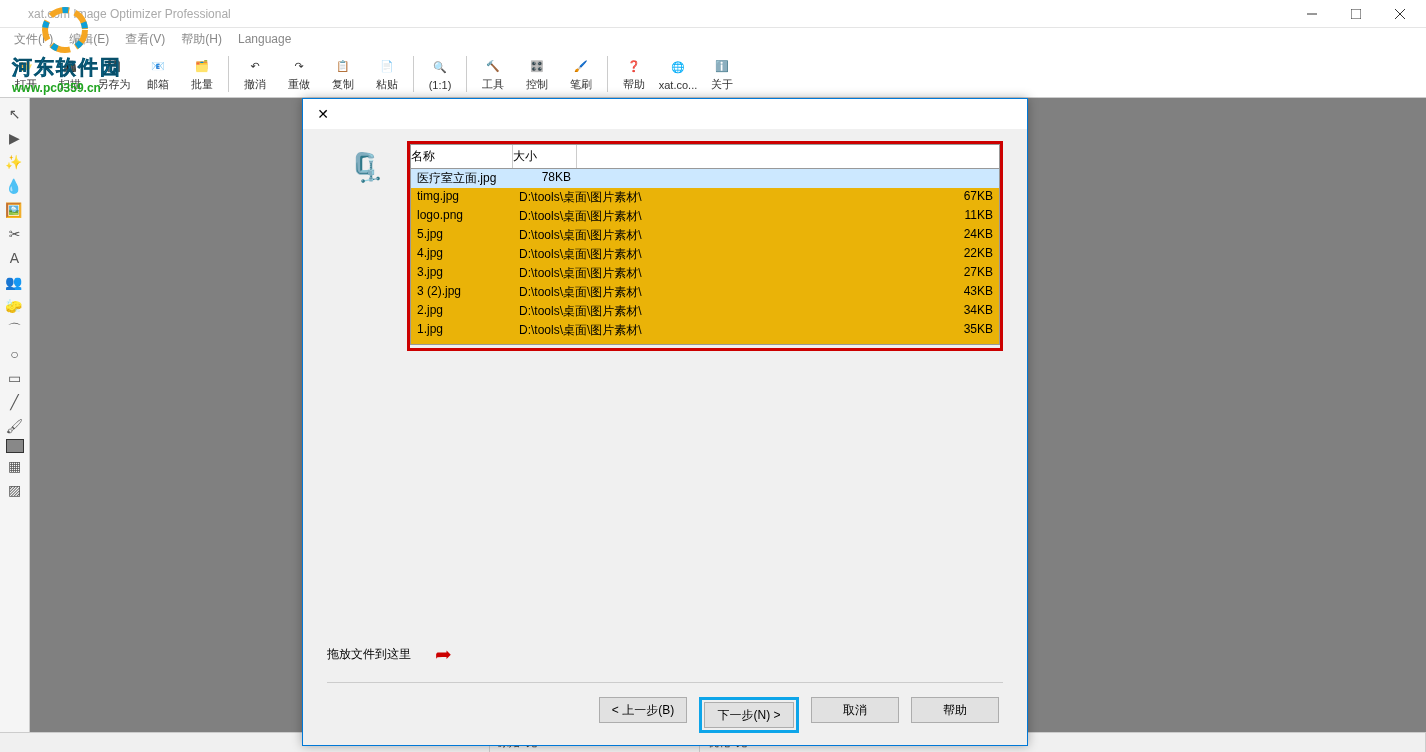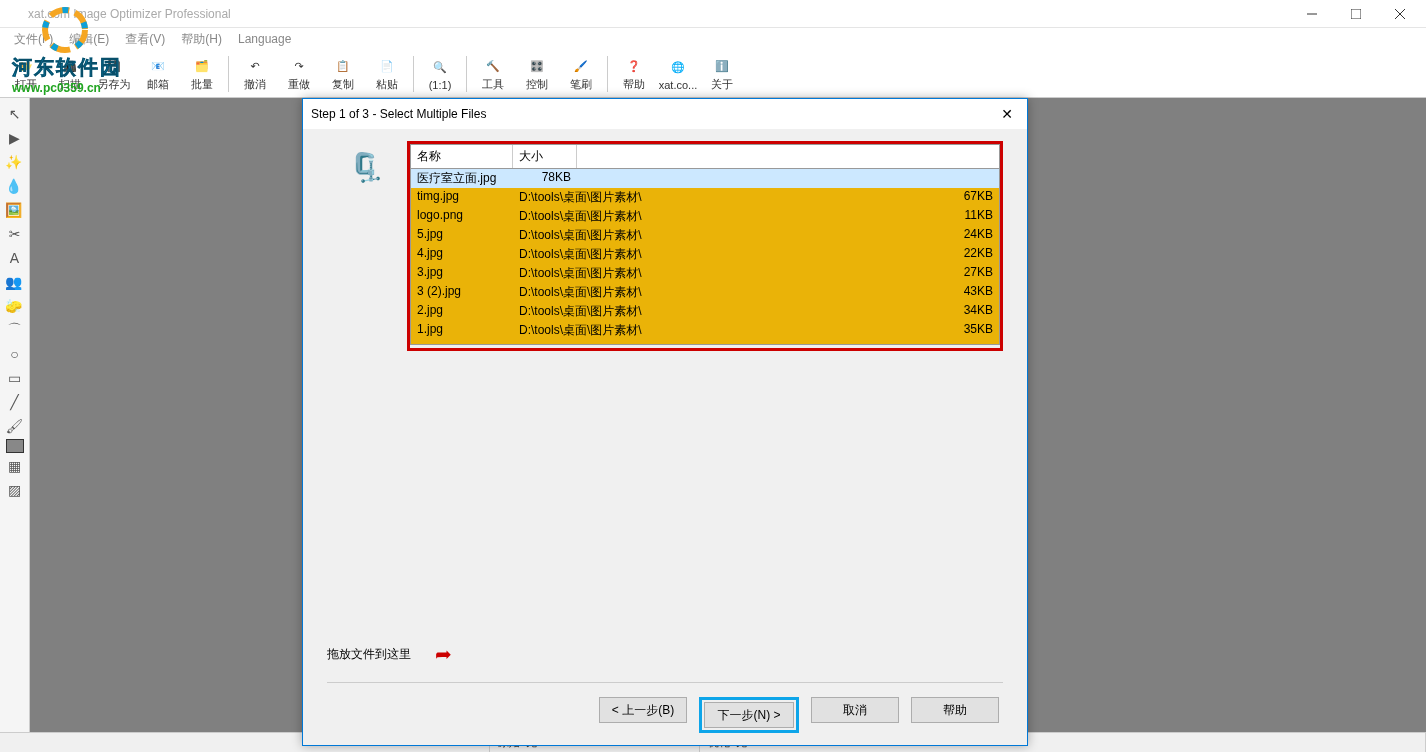--- a/index.html
+++ b/index.html
@@ -46,21 +46,21 @@
 .dialog { position: absolute; left: 302px; top: 98px; width: 726px; height: 648px; background: #f0f0f0; border: 1px solid #0078d7; box-shadow: 0 0 10px rgba(0,0,0,0.3); display: flex; flex-direction: column; }
 .dlg-title { height: 30px; display: flex; align-items: center; padding: 0 8px; background: #fff; }
 .dlg-title-text { font-size: 12px; flex: 1; }
 .dlg-close { width: 24px; height: 24px; display: flex; align-items: center; justify-content: center; cursor: pointer; font-size: 14px; }
 .dlg-body { flex: 1; padding: 12px 24px; display: flex; flex-direction: column; }
 .dlg-top { display: flex; flex: 1; }
 .dlg-icon-col { width: 80px; padding-top: 10px; display: flex; justify-content: center; }
 .dlg-list-col { flex: 1; display: flex; flex-direction: column; }
 .redbox { border: 3px solid #cc0000; padding: 0; margin-bottom: 4px; }
 .file-list-head { display: flex; background: #fff; border: 1px solid #999; font-size: 12px; }
-.fl-col { padding: 3px 6px; border-right: 1px solid #ccc; }
+.fl-col { padding: 3px 0; border-right: 1px solid #ccc; }
 .fl-col.name { width: 102px; }
 .fl-col.folder { flex: 1; }
 .fl-col.size { width: 64px; }
 .file-list-body { background: #eab308; border: 1px solid #999; border-top: none; font-size: 12px; height: 420px; overflow: auto; }
 .file-row { display: flex; padding: 1px 0; }
 .file-row .name { width: 102px; padding: 0 6px; white-space: nowrap; overflow: hidden; }
 .file-row .folder { flex: 1; padding: 0 6px; white-space: nowrap; }
 .file-row .size { width: 64px; padding: 0 6px; text-align: right; }
 .file-row.sel { background: #cce8ff; }
 
@@ -220,21 +220,20 @@
 </div>
 
 <div class="statusbar">
   <div class="status-seg" style="width:490px"></div>
   <div class="status-seg" style="width:210px">原始: 无</div>
   <div class="status-seg" style="flex:1">优化: 无</div>
 </div>
 
 <div class="dialog">
   <div class="dlg-title">
-    <span class="dlg-title-text">Step 1 of 3 - Select Multiple Files</span>
     <span class="dlg-close">✕</span>
   </div>
   <div class="dlg-body">
     <div class="dlg-top">
       <div class="dlg-icon-col">
         <span style="font-size:28px">🗜️</span>
       </div>
       <div class="dlg-list-col">
         <div class="redbox" style="height: 210px;">
           <div class="file-list-head">

